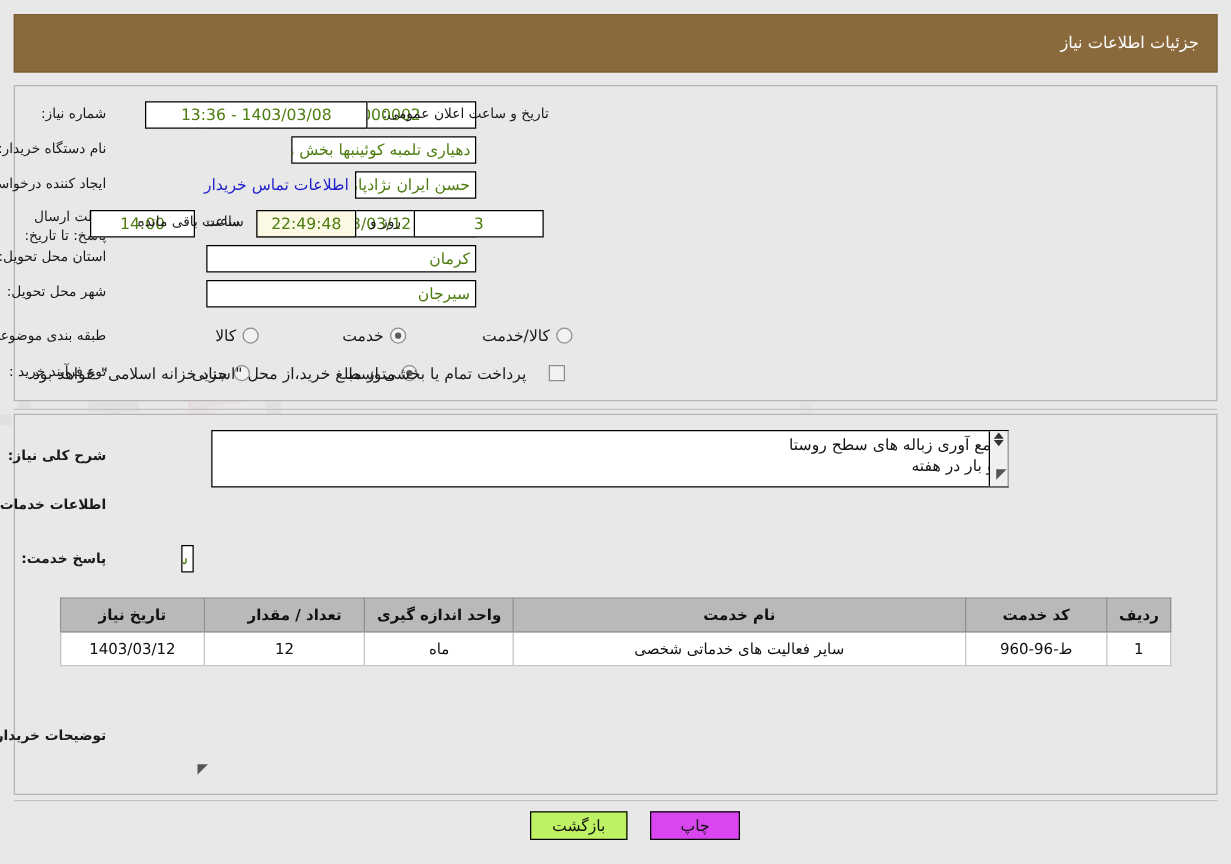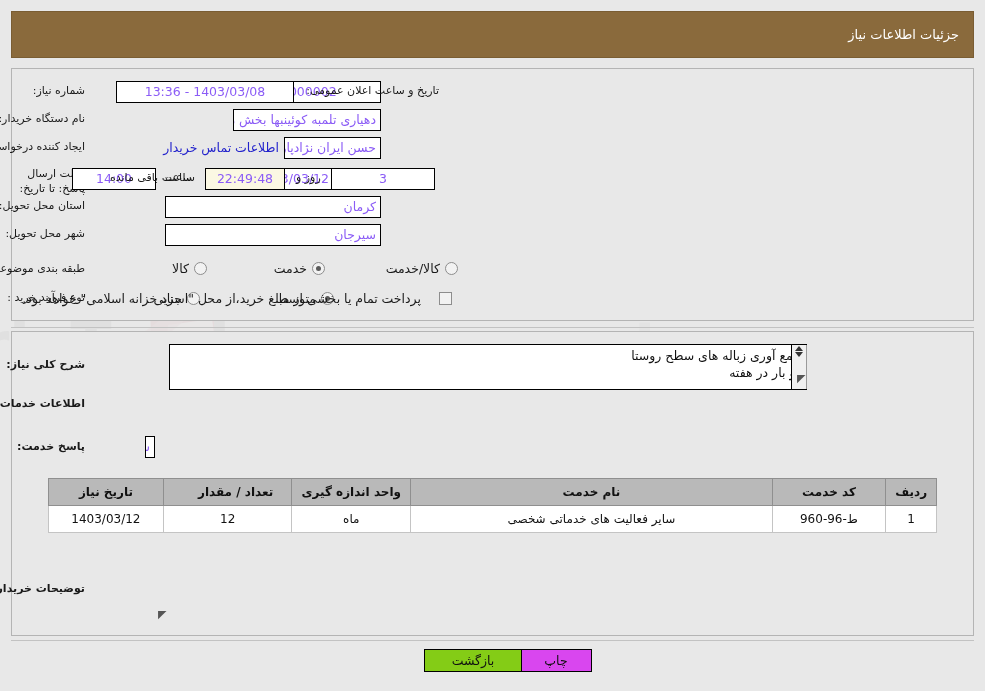--- a/index.html
+++ b/index.html
@@ -73,21 +73,21 @@
     z-index: 3;
   }
   .lbl-b { font-weight: bold; }
 
   .fld {
     position: absolute;
     box-sizing: border-box;
     background: #ffffff;
     border: 1px solid #000000;
     font-size: 12.5px;
-    color: #8b5cf6;
+    color: #4d7c0f;
     line-height: 20px;
     height: 22px;
     padding: 0 4px;
     overflow: hidden;
     white-space: nowrap;
     text-overflow: clip;
     z-index: 3;
   }
   .fld.center { text-align: center; }
   .fld.right  { text-align: right; }
@@ -229,21 +229,21 @@
     border: 1px solid #000000;
     font-size: 12.5px;
     color: #111111;
     height: 23px;
     line-height: 21px;
     text-align: center;
     cursor: pointer;
     z-index: 4;
   }
   .btn-print  { background: #d946ef; width: 72px; }
-  .btn-back   { background: #84cc16; width: 98px; }
+  .btn-back   { background: #bef264; width: 78px; }
 </style>
 </head>
 <body>
 
 <div id="page">
 
   <svg class="watermark" viewBox="0 0 985 290">
     <g opacity="0.16">
       <path d="M150 160 L220 150 L228 205 L190 245 L152 205 Z" fill="#d9a0a8"></path>
       <path d="M168 175 L212 169 L217 203 L190 228 L166 203 Z" fill="#efe2e4"></path>

